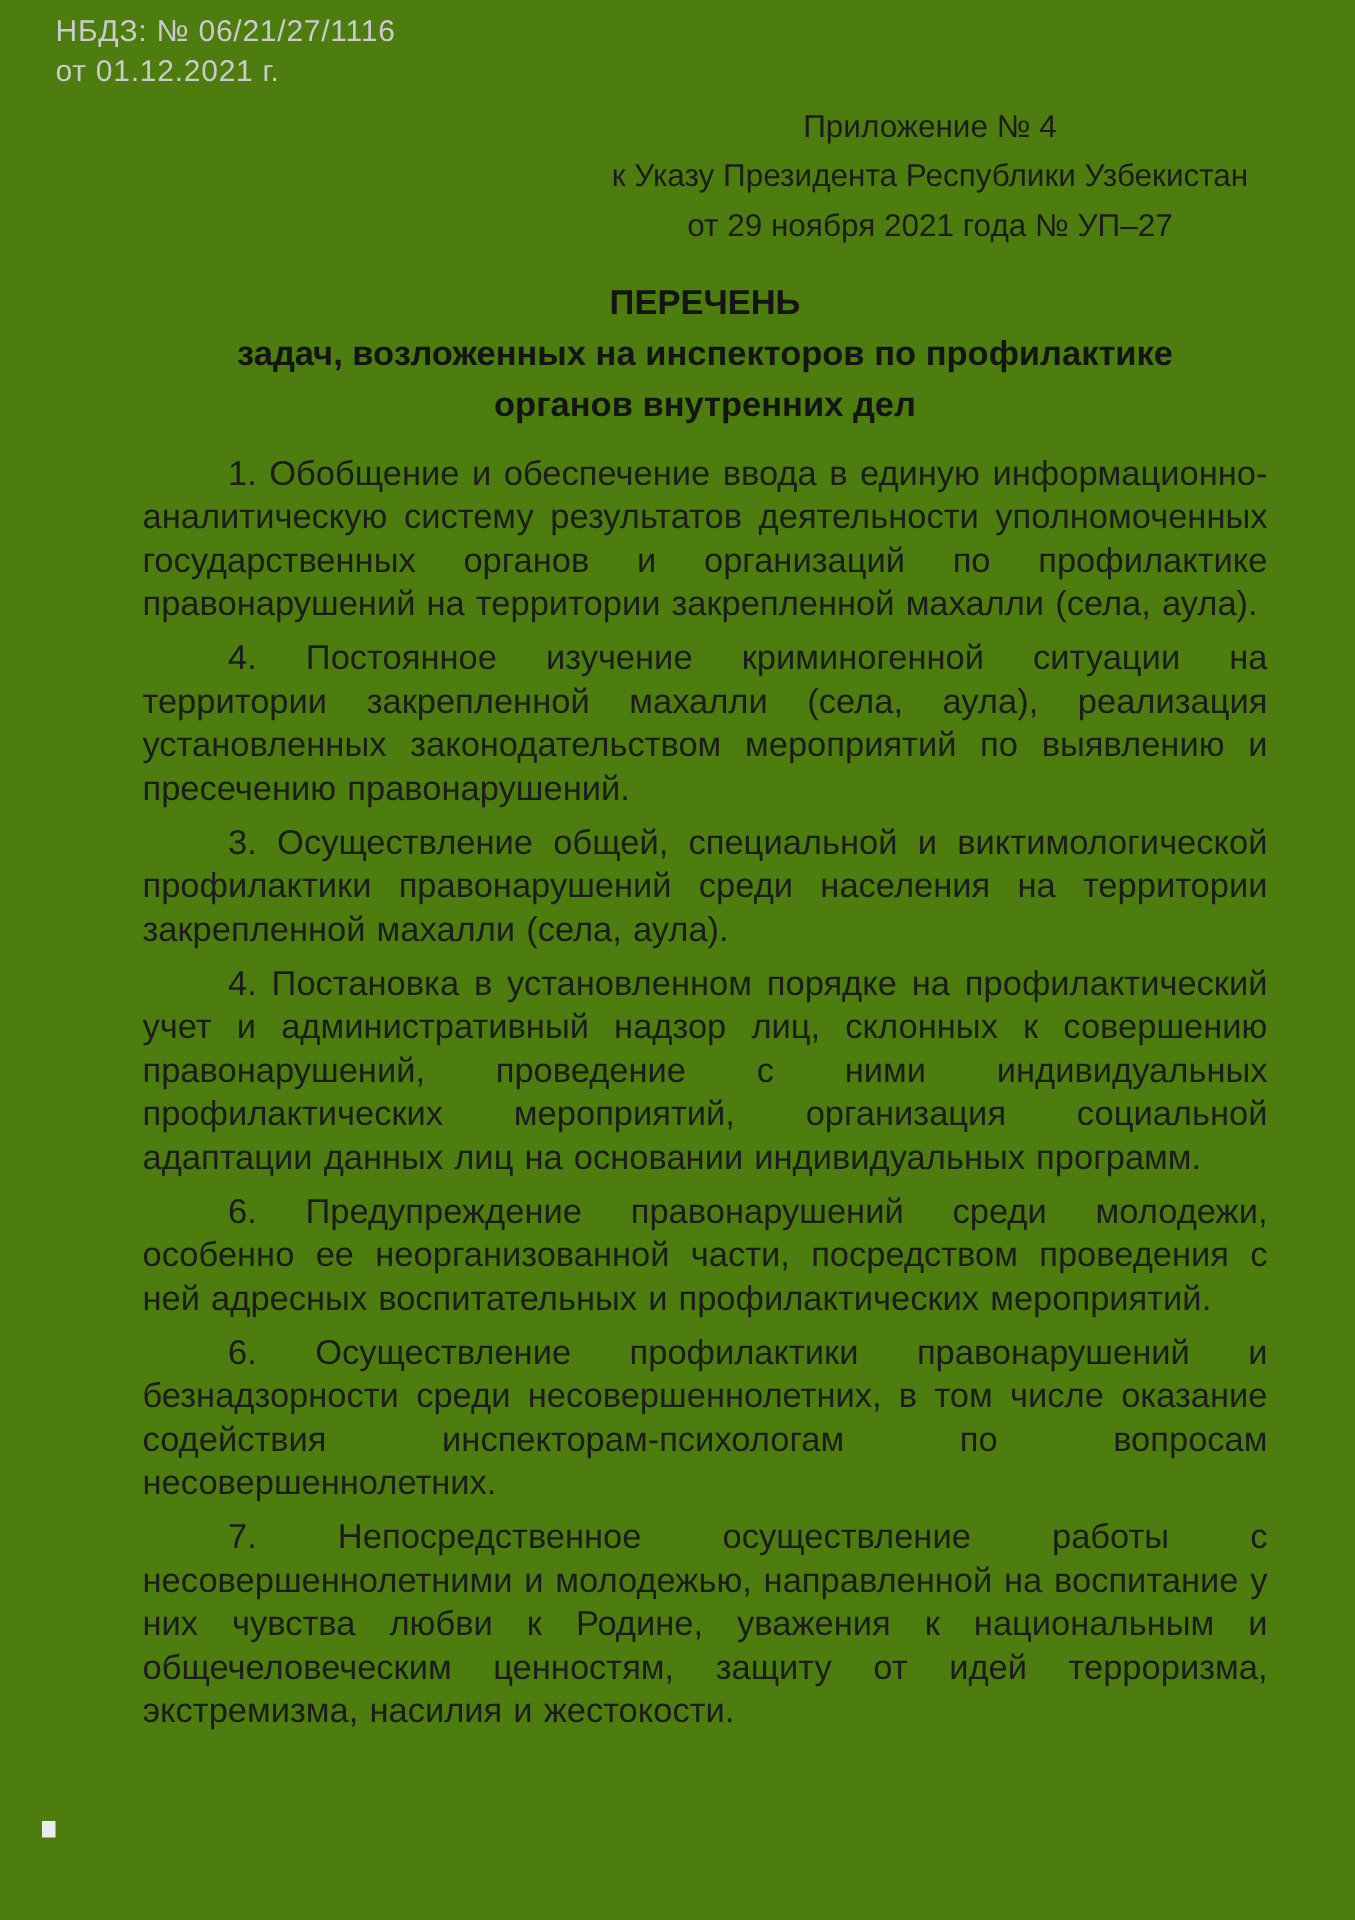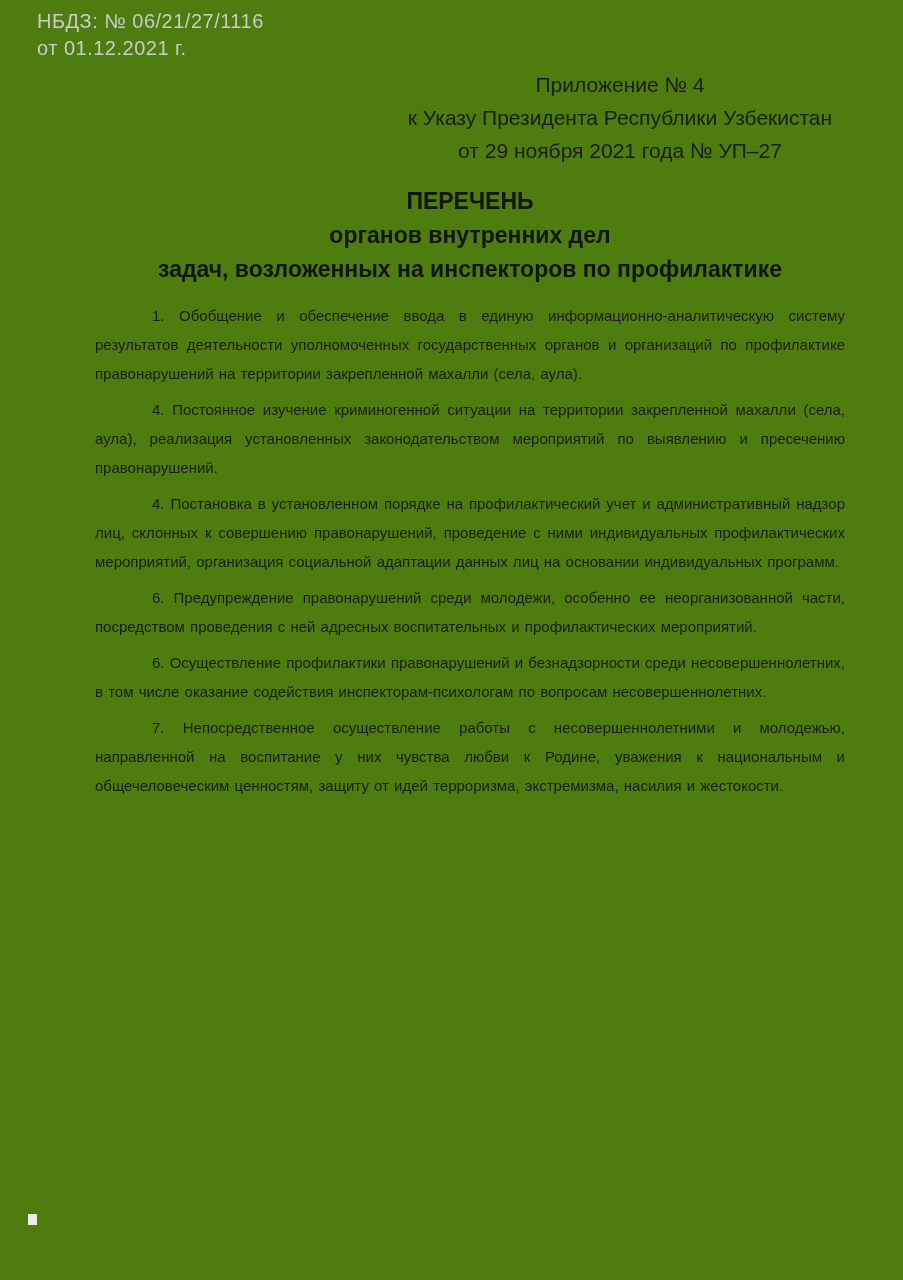--- a/index.html
+++ b/index.html
@@ -55,21 +55,21 @@
     line-height: 34px;
     color: #141414;
   }
 
   
   .content {
     position: absolute;
     left: 95px;
     top: 301px;
     width: 750px;
-    font-size: 15px;
+    font-size: 23px;
     line-height: 29px;
     text-align: justify;
     color: #1c1c1c;
   }
 
   .content p {
     margin: 0 0 7px 0;
     text-indent: 57px;
     word-spacing: 1px;
   }
@@ -95,27 +95,28 @@
   </div>
 
   <div class="annex">
     <div>Приложение № 4</div>
     <div>к Указу Президента Республики Узбекистан</div>
     <div>от 29 ноября 2021 года № УП–27</div>
   </div>
 
   <div class="doc-title">
     <div>ПЕРЕЧЕНЬ</div>
+    <div>задач, возложенных на инспекторов по профилактике</div>
     <div>органов внутренних дел</div>
-    <div>задач, возложенных на инспекторов по профилактике</div>
   </div>
 
   <div class="content">
     <p>1. Обобщение и обеспечение ввода в единую информационно-аналитическую систему результатов деятельности уполномоченных государственных органов и организаций по профилактике правонарушений на территории закрепленной махалли (села, аула).</p>
     <p>4. Постоянное изучение криминогенной ситуации на территории закрепленной махалли (села, аула), реализация установленных законодательством мероприятий по выявлению и пресечению правонарушений.</p>
+    <p>3. Осуществление общей, специальной и виктимологической профилактики правонарушений среди населения на территории закрепленной махалли (села, аула).</p>
     <p>4. Постановка в установленном порядке на профилактический учет и административный надзор лиц, склонных к совершению правонарушений, проведение с ними индивидуальных профилактических мероприятий, организация социальной адаптации данных лиц на основании индивидуальных программ.</p>
     <p>6. Предупреждение правонарушений среди молодежи, особенно ее неорганизованной части, посредством проведения с ней адресных воспитательных и профилактических мероприятий.</p>
     <p>6. Осуществление профилактики правонарушений и безнадзорности среди несовершеннолетних, в том числе оказание содействия инспекторам-психологам по вопросам несовершеннолетних.</p>
     <p>7. Непосредственное осуществление работы с несовершеннолетними и молодежью, направленной на воспитание у них чувства любви к Родине, уважения к национальным и общечеловеческим ценностям, защиту от идей терроризма, экстремизма, насилия и жестокости.</p>
   </div>
 
   <div class="artifact"></div>
 
 </div>
 

